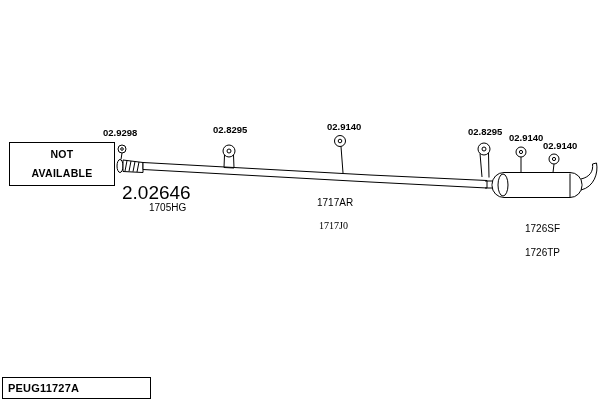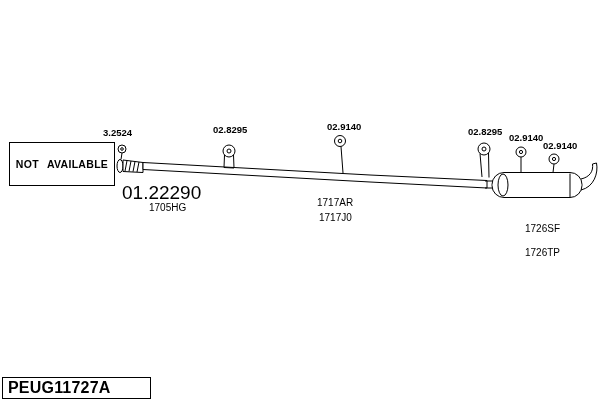--- a/index.html
+++ b/index.html
@@ -6,29 +6,29 @@
   .stage{
     position:relative;width:600px;height:400px;background:#fff;overflow:hidden;
     font-family:"Liberation Sans",sans-serif;color:#000;
   }
   .abs{position:absolute;white-space:nowrap;}
   .big-num{font-size:19px;line-height:19px;letter-spacing:0px;}
   .sub{font-size:10px;line-height:12px;}
   .small-label{font-size:9.5px;font-weight:bold;line-height:10px;}
   .na-box{
     position:absolute;left:9px;top:142px;width:104px;height:42px;
-    border:1.3px solid #000;display:flex;flex-direction:row;
+    border:1.3px solid #000;display:flex;flex-direction:column;
     align-items:center;justify-content:center;gap:8px;
   }
   .na-box span{font-size:10.5px;font-weight:bold;line-height:11px;letter-spacing:.3px;}
   .code-box{
     position:absolute;left:2px;top:377px;width:147px;height:20px;
     border:1.4px solid #000;display:flex;align-items:center;
   }
-  .code-box span{font-size:16px;font-weight:bold;padding-left:5px;letter-spacing:.2px;}
+  .code-box span{font-size:11px;font-weight:bold;padding-left:5px;letter-spacing:.2px;}
   svg{position:absolute;left:0;top:0;}
 </style>
 </head>
 <body>
 
 <div class="stage">
 
   <svg width="600" height="400" viewBox="0 0 600 400">
     <g stroke="#000" stroke-width="1" fill="none">
 
@@ -97,32 +97,32 @@
         <line x1="592.5" y1="164" x2="596.5" y2="163"></line>
       </g>
     </g>
   </svg>
 
   <div class="na-box">
     <span>NOT</span>
     <span>AVAILABLE</span>
   </div>
 
-  <div class="abs small-label" style="left:103px;top:128px;">3.2524</div>
+  <div class="abs small-label" style="left:103px;top:128px;">02.9298</div>
   <div class="abs small-label" style="left:213px;top:125px;">02.8295</div>
   <div class="abs small-label" style="left:327px;top:122px;">02.9140</div>
   <div class="abs small-label" style="left:468px;top:127px;">02.8295</div>
   <div class="abs small-label" style="left:509px;top:133px;">02.9140</div>
   <div class="abs small-label" style="left:543px;top:141px;">02.9140</div>
 
-  <div class="abs big-num" style="left:122px;top:183px;">01.22290</div>
+  <div class="abs big-num" style="left:122px;top:183px;">2.02646</div>
   <div class="abs sub" style="left:149px;top:202px;">1705HG</div>
 
   <div class="abs sub" style="left:317px;top:197px;">1717AR</div>
-  <div class="abs sub" style="left:319px;top:212px;">1717J0</div>
+  <div class="abs sub" style="left:319px;top:220px;font-family:Liberation Serif, serif;">1717J0</div>
 
   <div class="abs sub" style="left:525px;top:223px;">1726SF</div>
   <div class="abs sub" style="left:525px;top:247px;">1726TP</div>
 
   <div class="code-box">
     <span>PEUG11727A</span>
   </div>
 
 </div>
 

